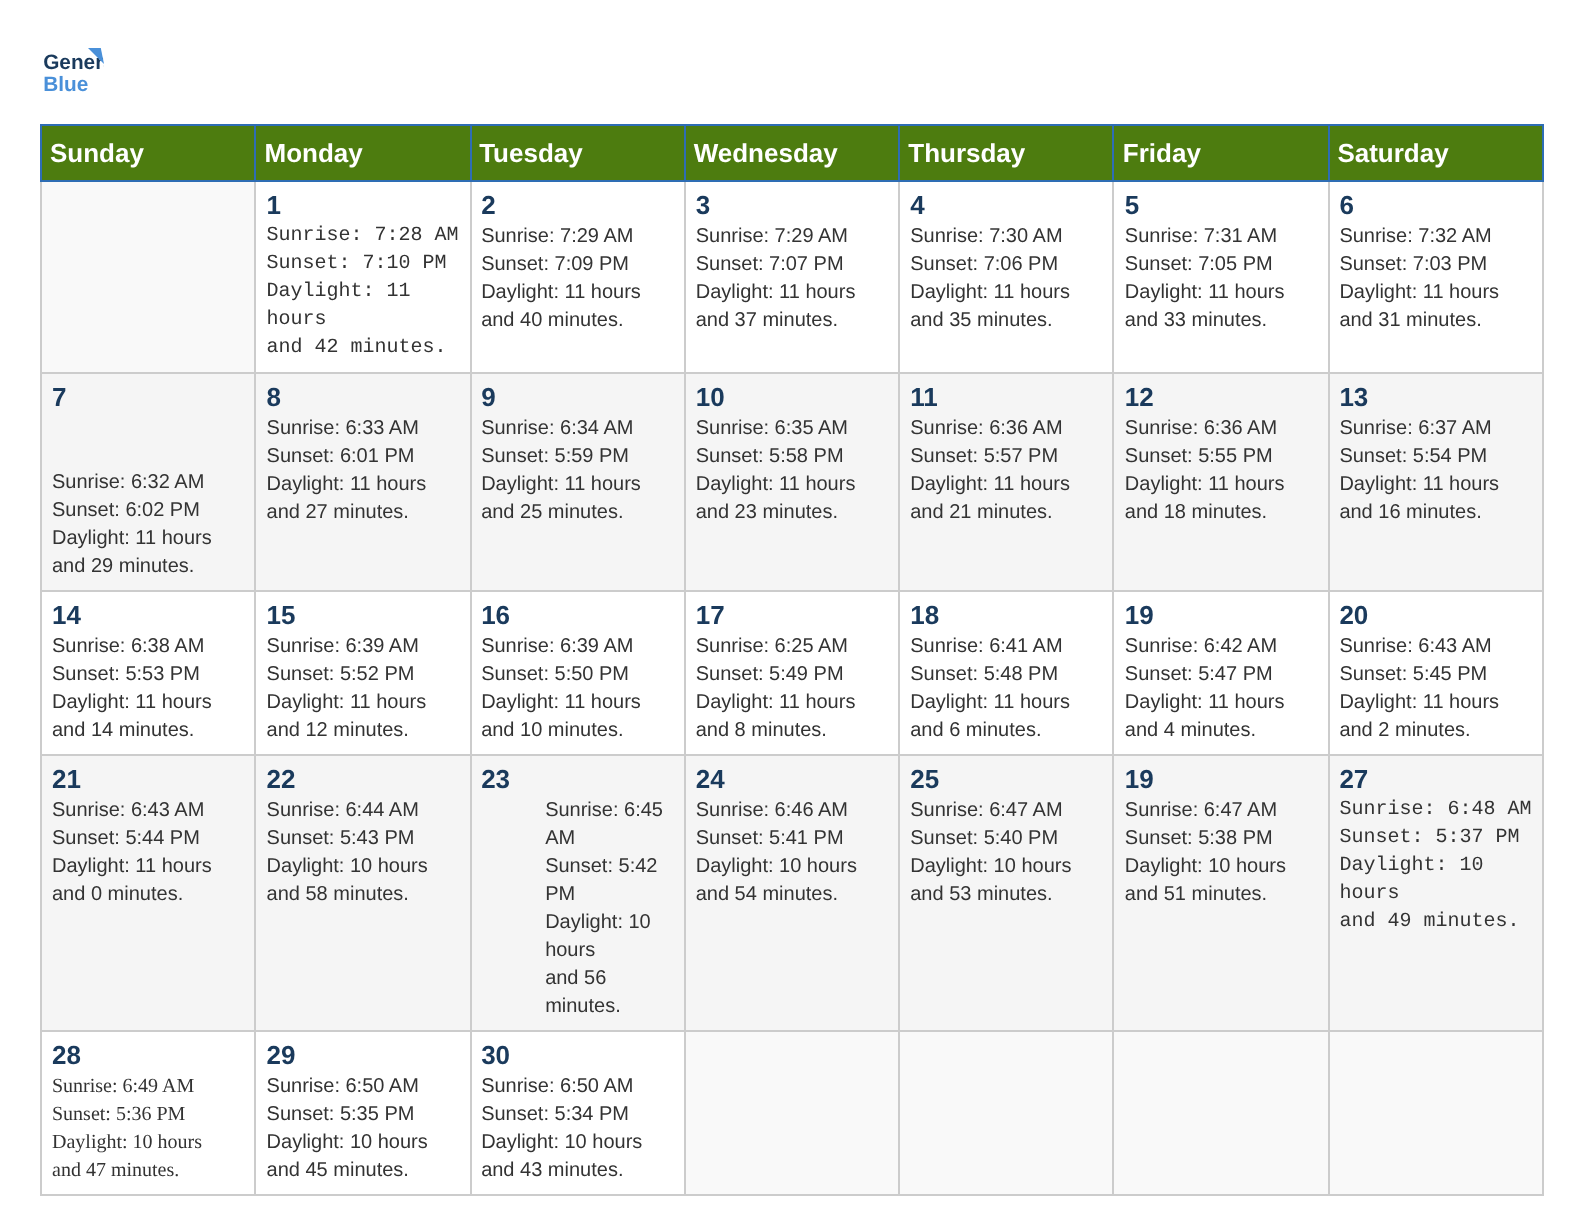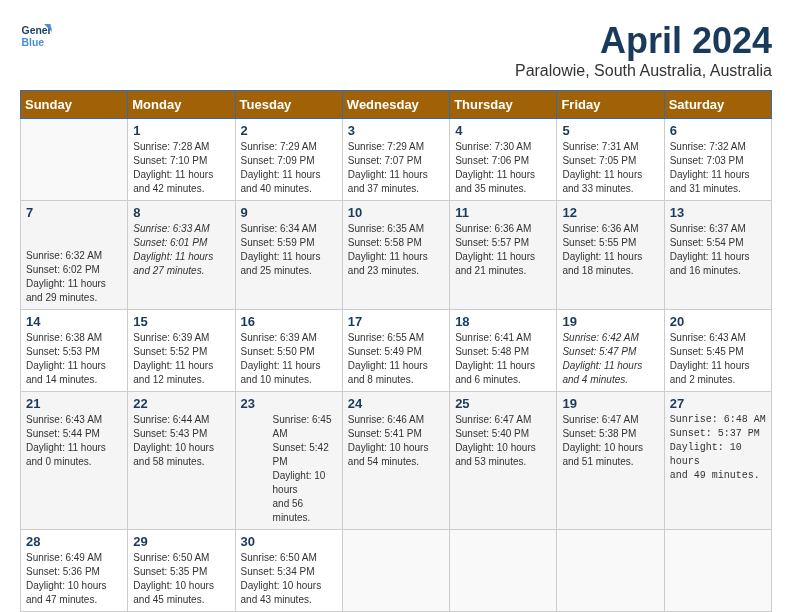--- a/index.html
+++ b/index.html
@@ -36,21 +36,21 @@
     .location-title {
       font-size: 16px;
       color: #333;
     }
     .calendar {
       width: 100%;
       border-collapse: collapse;
       font-size: 11px;
     }
     .calendar th {
-      background-color: #a16207;
+      background-color: #4d7c0f;
       color: white;
       padding: 6px 4px;
       text-align: left;
       font-size: 13px;
       font-weight: bold;
       border: 1px solid #2e6db4;
     }
     .calendar td {
       border: 1px solid #ccc;
       vertical-align: top;
@@ -81,45 +81,41 @@
 </head>
 <body>
 
 <div class="header">
   <div class="logo">
     <svg class="logo-icon" viewBox="0 0 40 40">
       <text x="2" y="18" font-size="13" font-weight="bold" fill="#1a3a5c">General</text>
       <text x="2" y="32" font-size="13" font-weight="bold" fill="#4a90d9">Blue</text>
       <polygon points="30,5 40,15 38,5" fill="#4a90d9"></polygon>
     </svg>
-  </div>
-  <div class="title-area">
-    <div class="month-title">April 2024</div>
-    <div class="location-title">Paralowie, South Australia, Australia</div>
   </div>
 </div>
 
 <table class="calendar">
   <thead>
     <tr>
     <th>Sunday</th>
         <th>Monday</th>
         <th>Tuesday</th>
         <th>Wednesday</th>
         <th>Thursday</th>
         <th>Friday</th>
         <th>Saturday</th>
       </tr>
   </thead>
   <tbody id="calendar-body">
   <tr>
         <td class="empty-cell"></td>
         <td>
           <span class="day-number">1</span>
-          <div class="day-info" style="white-space: pre-line;">Sunrise: 7:28 AM
+          <div class="day-info" style="white-space: pre-line; font-family: Liberation Mono, monospace;">Sunrise: 7:28 AM
 Sunset: 7:10 PM
 Daylight: 11 hours
 and 42 minutes.</div>
         </td>
         <td>
           <span class="day-number">2</span>
           <div class="day-info" style="white-space: pre-line;">Sunrise: 7:29 AM
 Sunset: 7:09 PM
 Daylight: 11 hours
 and 40 minutes.</div>
@@ -156,21 +152,21 @@
       <tr class="row-shaded">
         <td>
           <span class="day-number">7</span>
           <div class="day-info" style="white-space: pre-line; margin-top: 29px;">Sunrise: 6:32 AM
 Sunset: 6:02 PM
 Daylight: 11 hours
 and 29 minutes.</div>
         </td>
         <td>
           <span class="day-number">8</span>
-          <div class="day-info" style="white-space: pre-line; font-style: italic;">Sunrise: 6:33 AM
+          <div class="day-info" style="white-space: pre-line;">Sunrise: 6:33 AM
 Sunset: 6:01 PM
 Daylight: 11 hours
 and 27 minutes.</div>
         </td>
         <td>
           <span class="day-number">9</span>
           <div class="day-info" style="white-space: pre-line;">Sunrise: 6:34 AM
 Sunset: 5:59 PM
 Daylight: 11 hours
 and 25 minutes.</div>
@@ -221,35 +217,35 @@
         </td>
         <td>
           <span class="day-number">16</span>
           <div class="day-info" style="white-space: pre-line;">Sunrise: 6:39 AM
 Sunset: 5:50 PM
 Daylight: 11 hours
 and 10 minutes.</div>
         </td>
         <td>
           <span class="day-number">17</span>
-          <div class="day-info" style="white-space: pre-line;">Sunrise: 6:55 AM
+          <div class="day-info" style="white-space: pre-line;">Sunrise: 6:25 AM
 Sunset: 5:49 PM
 Daylight: 11 hours
 and 8 minutes.</div>
         </td>
         <td>
           <span class="day-number">18</span>
           <div class="day-info" style="white-space: pre-line;">Sunrise: 6:41 AM
 Sunset: 5:48 PM
 Daylight: 11 hours
 and 6 minutes.</div>
         </td>
         <td>
           <span class="day-number">19</span>
-          <div class="day-info" style="white-space: pre-line; font-style: italic;">Sunrise: 6:42 AM
+          <div class="day-info" style="white-space: pre-line;">Sunrise: 6:42 AM
 Sunset: 5:47 PM
 Daylight: 11 hours
 and 4 minutes.</div>
         </td>
         <td>
           <span class="day-number">20</span>
           <div class="day-info" style="white-space: pre-line;">Sunrise: 6:43 AM
 Sunset: 5:45 PM
 Daylight: 11 hours
 and 2 minutes.</div>
@@ -302,21 +298,21 @@
           <span class="day-number">27</span>
           <div class="day-info" style="white-space: pre-line; font-family: Liberation Mono, monospace;">Sunrise: 6:48 AM
 Sunset: 5:37 PM
 Daylight: 10 hours
 and 49 minutes.</div>
         </td>
       </tr>
       <tr>
         <td>
           <span class="day-number">28</span>
-          <div class="day-info" style="white-space: pre-line;">Sunrise: 6:49 AM
+          <div class="day-info" style="white-space: pre-line; font-family: Liberation Serif, serif;">Sunrise: 6:49 AM
 Sunset: 5:36 PM
 Daylight: 10 hours
 and 47 minutes.</div>
         </td>
         <td>
           <span class="day-number">29</span>
           <div class="day-info" style="white-space: pre-line;">Sunrise: 6:50 AM
 Sunset: 5:35 PM
 Daylight: 10 hours
 and 45 minutes.</div>

